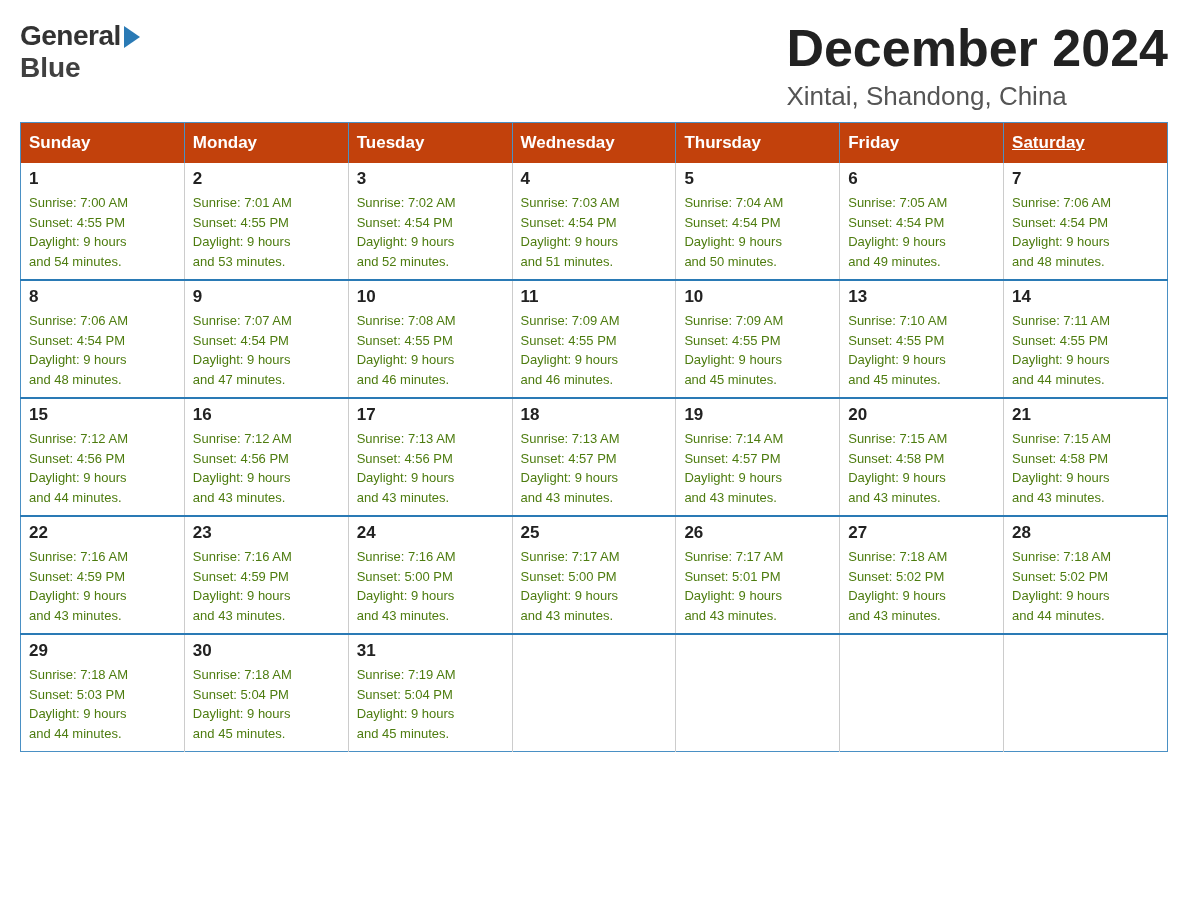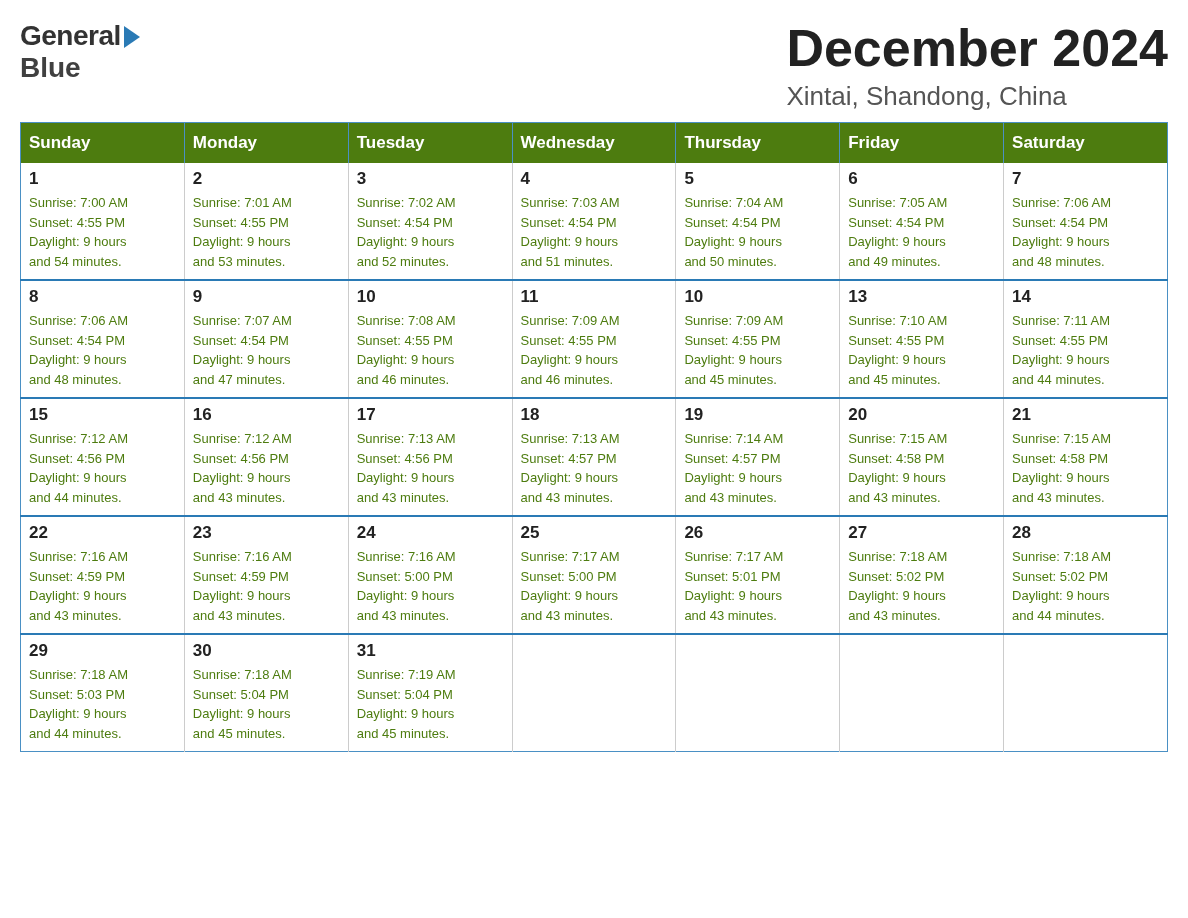--- a/index.html
+++ b/index.html
@@ -28,30 +28,31 @@
       font-size: 26px;
       color: #555;
       margin-top: 4px;
     }
     .calendar {
       width: 100%;
       border-collapse: collapse;
       border: 1px solid #4a90c4;
     }
     .calendar thead tr th {
-      background-color: #4d7c0f;
+      background-color: #c2410c;
       color: #fff;
       font-size: 17px;
       font-weight: bold;
       padding: 10px 8px;
       text-align: left;
       border-right: 1px solid #4a90c4;
     }
     .calendar thead tr th:last-child {
       border-right: none;
+      text-decoration: underline;
     }
     .calendar tbody tr td {
       vertical-align: top;
       padding: 6px 8px 8px 8px;
       border-right: 1px solid #ccc;
       border-bottom: 2px solid #2a7ab5;
       font-size: 13px;
       color: #333;
       width: calc(100% / 7);
       min-height: 90px;

